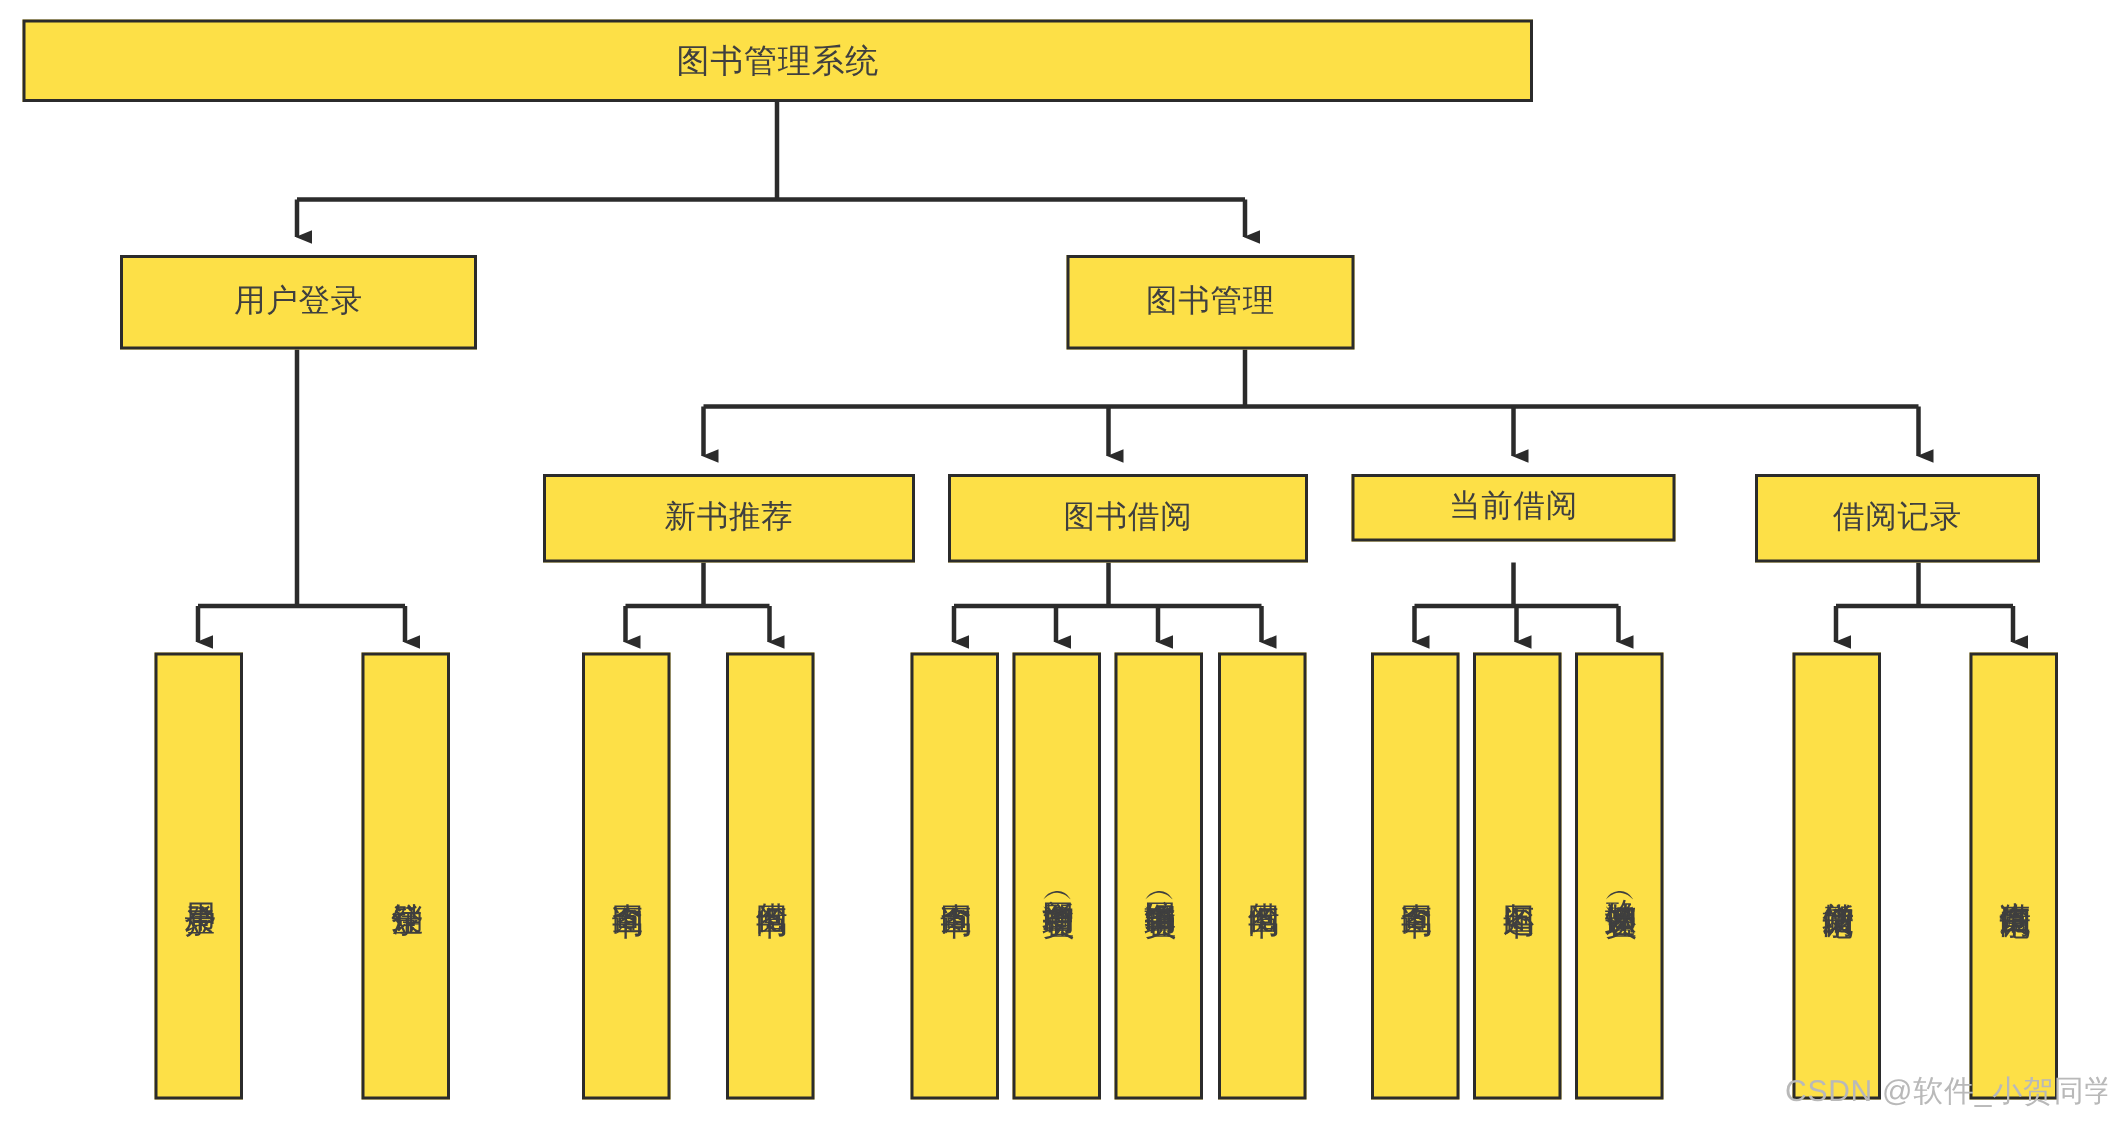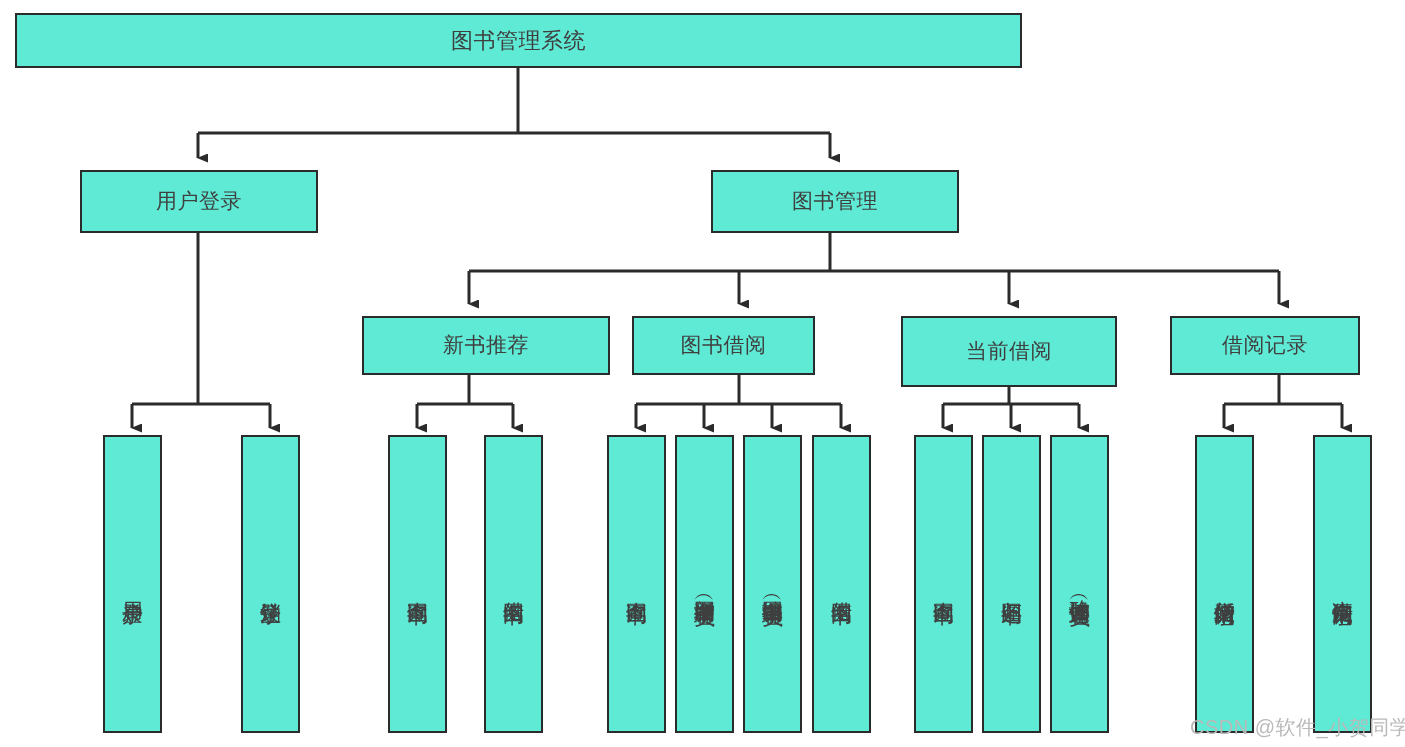--- a/index.html
+++ b/index.html
@@ -22,21 +22,21 @@
     left: 0;
     top: 0;
     width: 1405px;
     height: 747px;
     pointer-events: none;
   }
   .node {
     position: absolute;
     box-sizing: border-box;
     border: 2.5px solid #2b2b2b;
-    background: #5eead4;
+    background: #fde047;
     display: flex;
     align-items: center;
     justify-content: center;
     color: #3a3a3a;
   }
   .node .lbl {
     display: block;
     text-align: center;
     line-height: 1.18;
     color: #3f3f3f;
@@ -127,31 +127,31 @@
     </g>
   </svg>
 
   <div class="node h root" style="left:15px; top:13px; width:1007px; height:55px;">
     <span class="lbl">图书管理系统</span>
   </div>
 
   <div class="node h" style="left:80px; top:170px; width:238px; height:63px;">
     <span class="lbl">用户登录</span>
   </div>
-  <div class="node h" style="left:711px; top:170px; width:248px; height:63px;">
+  <div class="node h" style="left:711px; top:170px; width:192px; height:63px;">
     <span class="lbl">图书管理</span>
   </div>
 
   <div class="node h" style="left:362px; top:316px; width:248px; height:59px;">
     <span class="lbl">新书推荐</span>
   </div>
-  <div class="node h" style="left:632px; top:316px; width:183px; height:59px;">
+  <div class="node h" style="left:632px; top:316px; width:240px; height:59px;">
     <span class="lbl">图书借阅</span>
   </div>
-  <div class="node h" style="left:901px; top:316px; width:216px; height:71px;">
+  <div class="node h" style="left:901px; top:316px; width:216px; height:45px;">
     <span class="lbl">当前借阅</span>
   </div>
   <div class="node h" style="left:1170px; top:316px; width:190px; height:59px;">
     <span class="lbl">借阅记录</span>
   </div>
 
   <div class="node v" style="left:103px; top:435px; width:59px; height:298px;">
     <span class="lbl">用户登录</span>
   </div>
   <div class="node v" style="left:241px; top:435px; width:59px; height:298px;">

